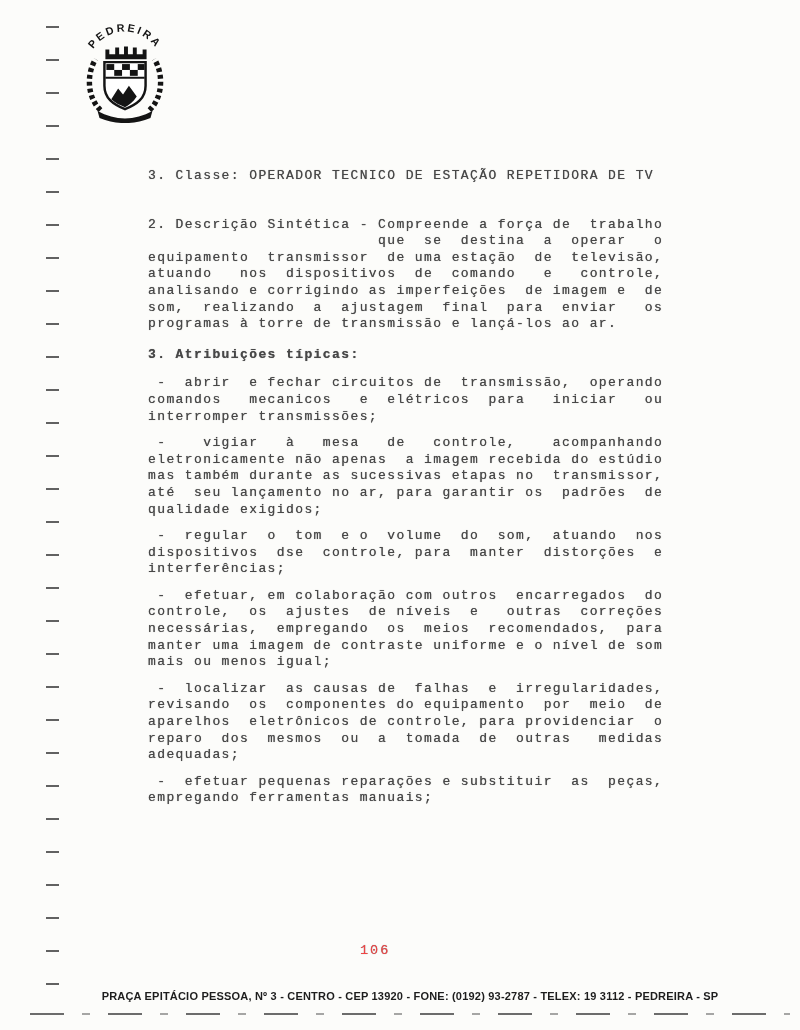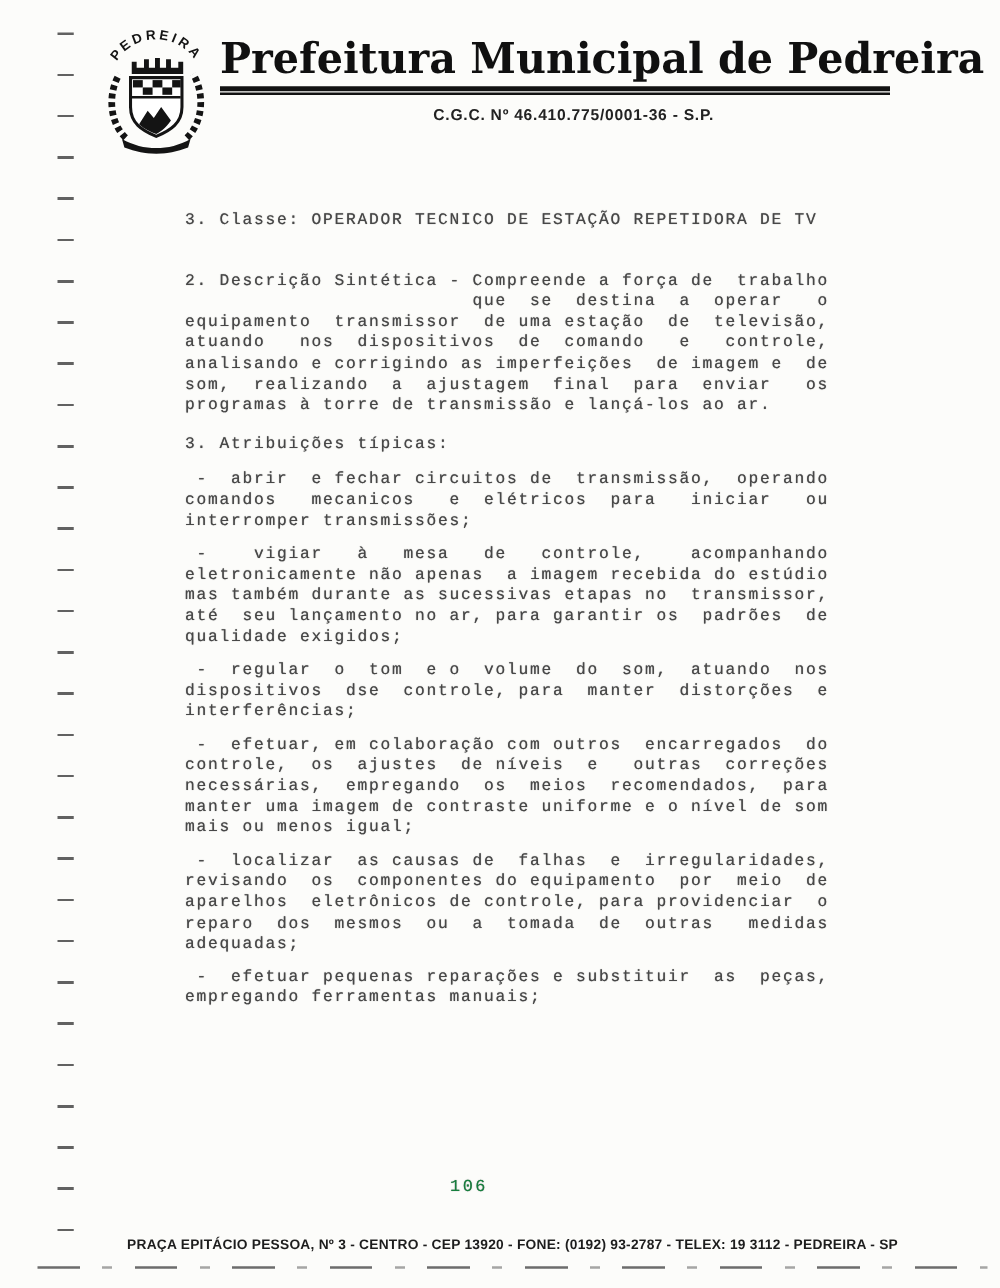--- a/index.html
+++ b/index.html
@@ -75,31 +75,31 @@
     font-size: 13px;
     line-height: 16.6px;
     letter-spacing: 1.4px;
     white-space: pre;
     color: #474747;
     text-shadow: 0 0 .7px rgba(70,70,70,.8);
     margin-bottom: 10px;
   }
   .para.gap-xl { margin-bottom: 32px; }
   .para.gap-lg { margin-bottom: 14px; }
-  .para.gap-md { margin-bottom: 12px; }
+  .para.gap-md { margin-bottom: 12px; font-weight: bold; }
   .para:last-child { margin-bottom: 0; }
 
   
   .page-number {
     position: absolute;
     left: 360px; top: 943px;
     font-family: "Liberation Mono", monospace;
     font-size: 13.5px;
     letter-spacing: 2px;
-    color: #15803d;
+    color: #ef4444;
     text-shadow: 0 0 .7px rgba(70,70,70,.8);
   }
   .footer-address {
     position: absolute;
     left: 60px; top: 990px;
     width: 700px;
     text-align: center;
     font-weight: bold;
     font-size: 11px;
     letter-spacing: .2px;
@@ -146,25 +146,20 @@
     <line x1="30" y1="66" x2="70" y2="66" stroke="#141414" stroke-width="2"></line>
 
     <path fill="#141414" d="M36 88 l7 -11 l5 6 l6 -9 l8 11 c-4 6 -8 9 -12 11 c-5 -2 -10 -4 -14 -8 Z"></path>
 
     <path d="M25 99 C12 87 10 63 20 47" fill="none" stroke="#141414" stroke-width="5.5" stroke-dasharray="4 3"></path>
     <path d="M75 99 C88 87 90 63 80 47" fill="none" stroke="#141414" stroke-width="5.5" stroke-dasharray="4 3"></path>
 
     <path fill="#141414" d="M22 100 C40 110 60 110 78 100 l-2 7 C58 114 42 114 24 107 Z"></path>
   </svg>
 
-  <header class="title-block">
-    <h1 class="org-title">Prefeitura Municipal de Pedreira</h1>
-    <div class="title-rule"></div>
-    <div class="cgc-line">C.G.C. Nº 46.410.775/0001-36  -  S.P.</div>
-  </header>
 
   <main class="doc-body">
     <pre class="para gap-xl">3. Classe: OPERADOR TECNICO DE ESTAÇÃO REPETIDORA DE TV</pre>
     <pre class="para gap-lg">2. Descrição Sintética - Compreende a força de  trabalho
                          que  se  destina  a  operar   o
 equipamento  transmissor  de uma estação  de  televisão,
 atuando   nos  dispositivos  de  comando   e   controle,
 analisando e corrigindo as imperfeições  de imagem e  de
 som,  realizando  a  ajustagem  final  para  enviar   os
 programas à torre de transmissão e lançá-los ao ar.</pre>

